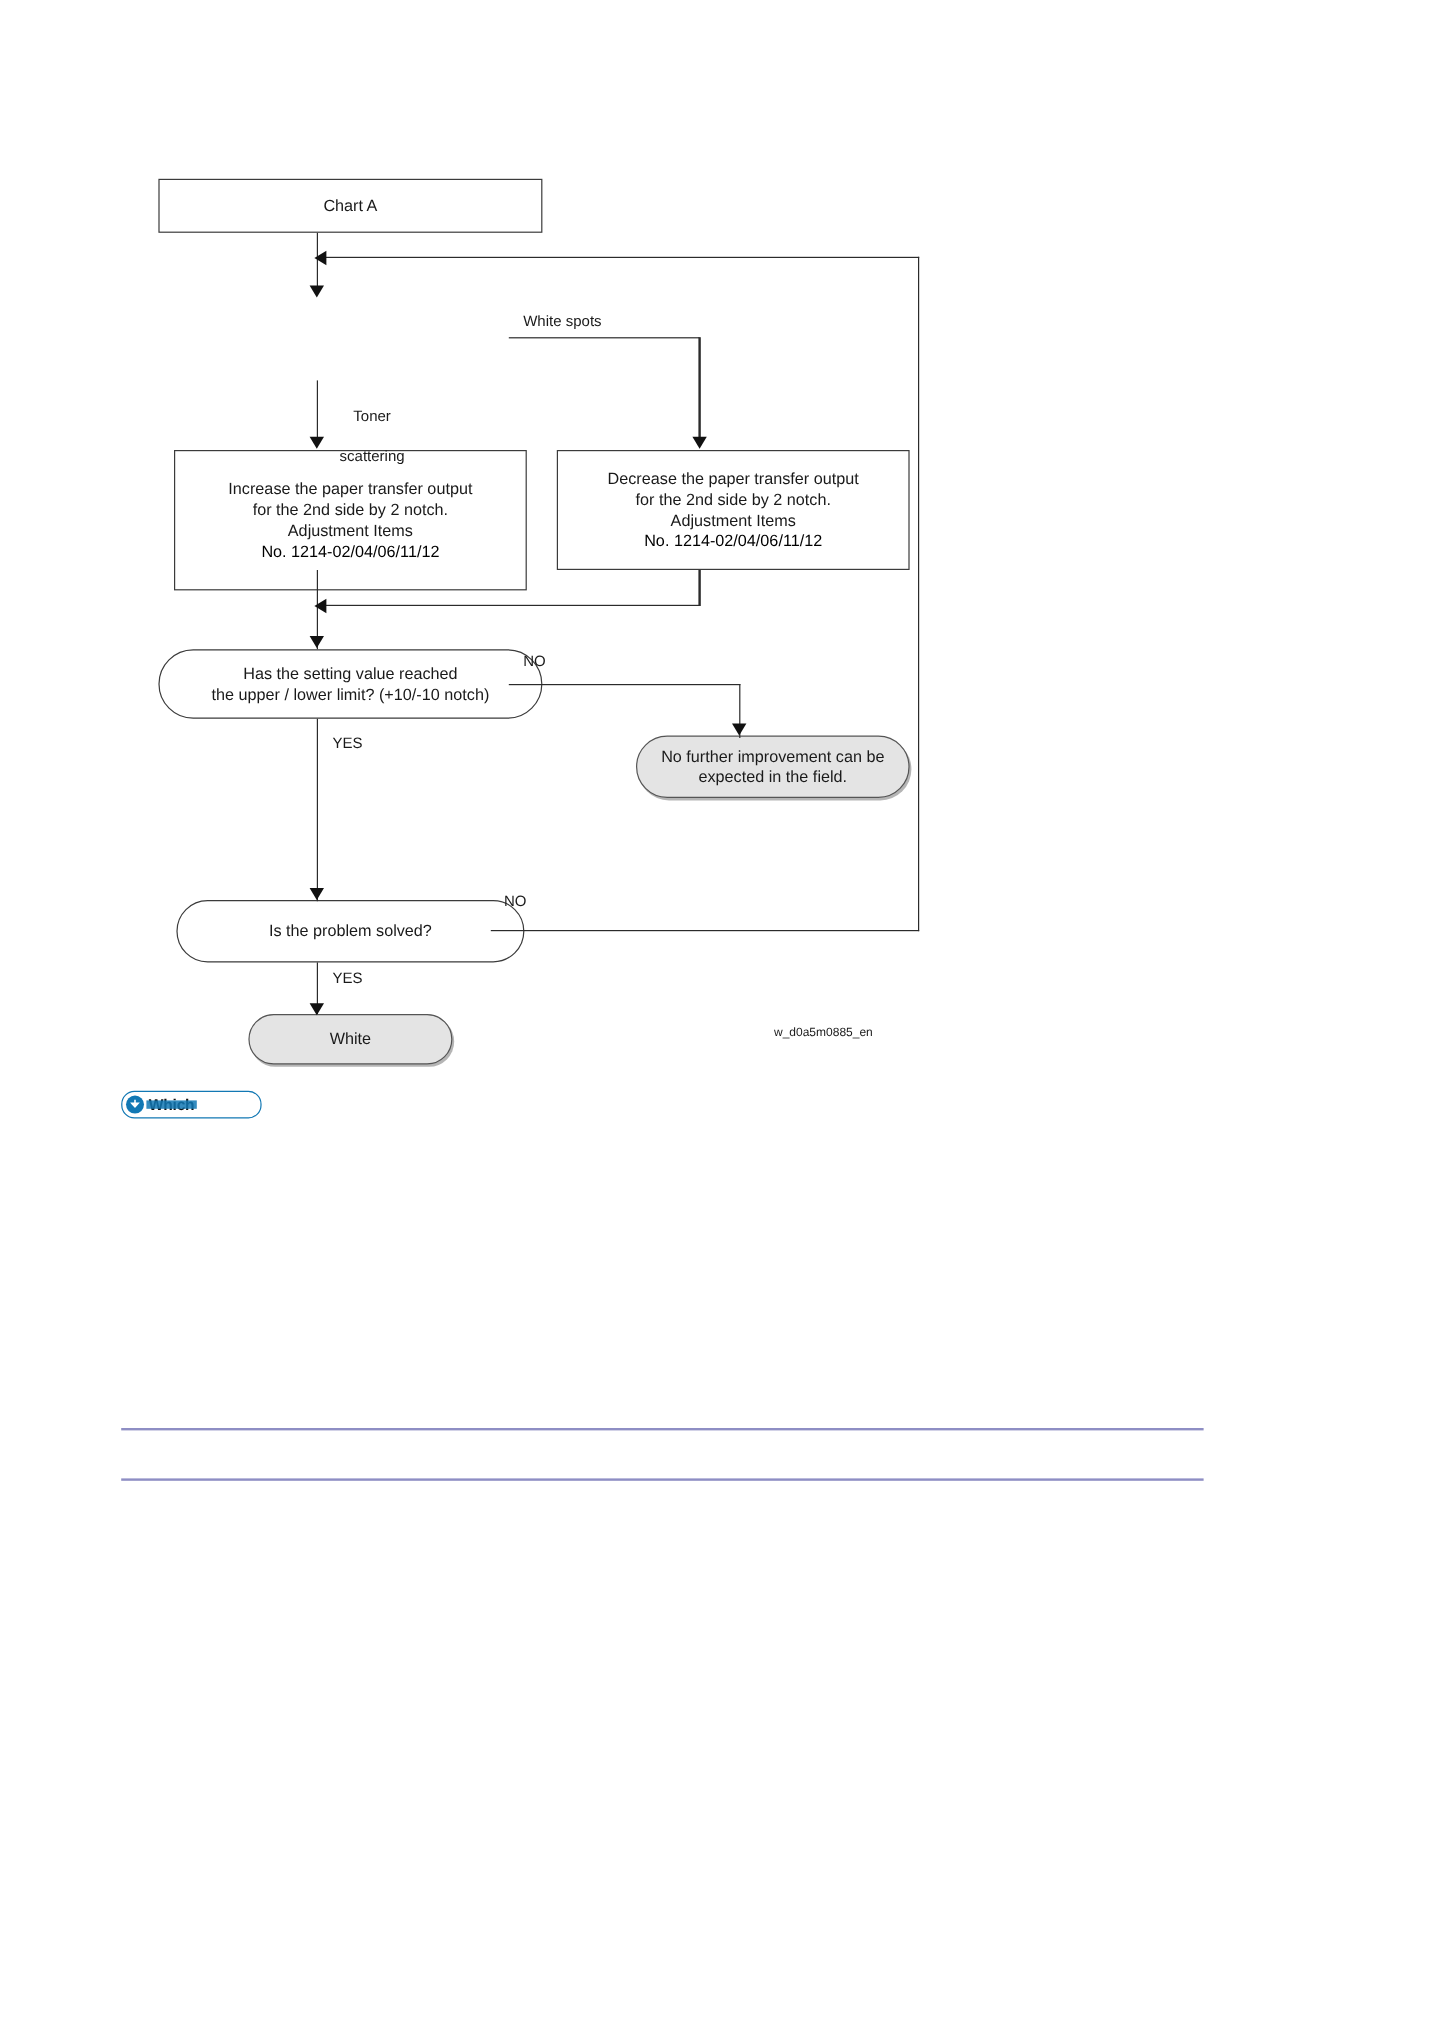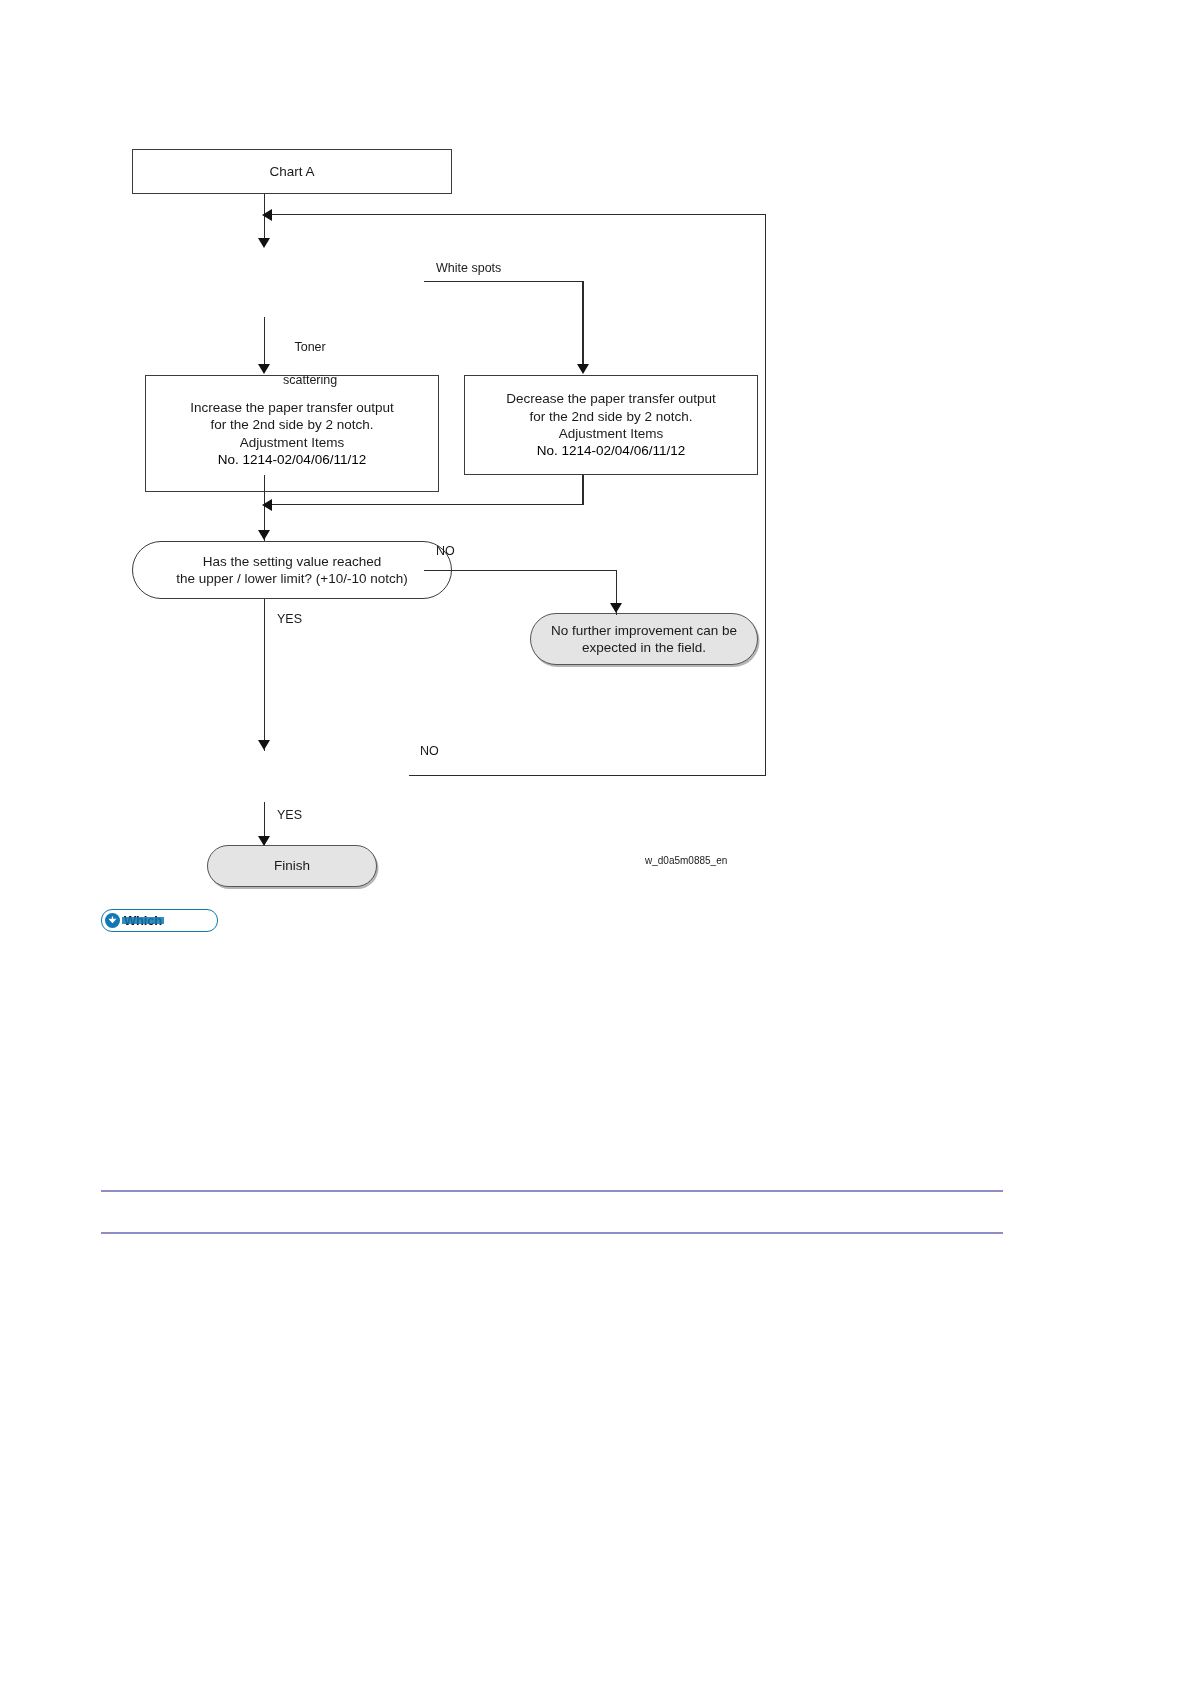--- a/index.html
+++ b/index.html
@@ -183,24 +183,29 @@
     </span>
   </div>
 
   <div class="node stadium-grey" style="left:502px; top:613px; width:228px; height:52px;">
     <span class="lines">
       <span class="ln">No further improvement can be</span>
       <span class="ln">expected in the field.</span>
     </span>
   </div>
 
+  <div class="node stadium" style="left:119px; top:750px; width:290px; height:52px;">
+    <span class="lines">
+      <span class="ln">Is the problem solved?</span>
+    </span>
+  </div>
 
   <div class="node stadium-grey" style="left:179px; top:845px; width:170px; height:42px;">
     <span class="lines">
-      <span class="ln">Finish</span>
+      <span class="ln">White</span>
     </span>
   </div>
 
   <div class="ln-v" style="left:263.5px; top:194px; height:47px;"></div>
   <div class="arrow-down" style="left:258px; top:238px;"></div>
 
   <div class="ln-h" style="left:268px; top:214px; width:498px;"></div>
   <div class="arrow-left" style="left:262px; top:208.5px;"></div>
   <div class="ln-v" style="left:764.6px; top:214px; height:562px;"></div>
 

